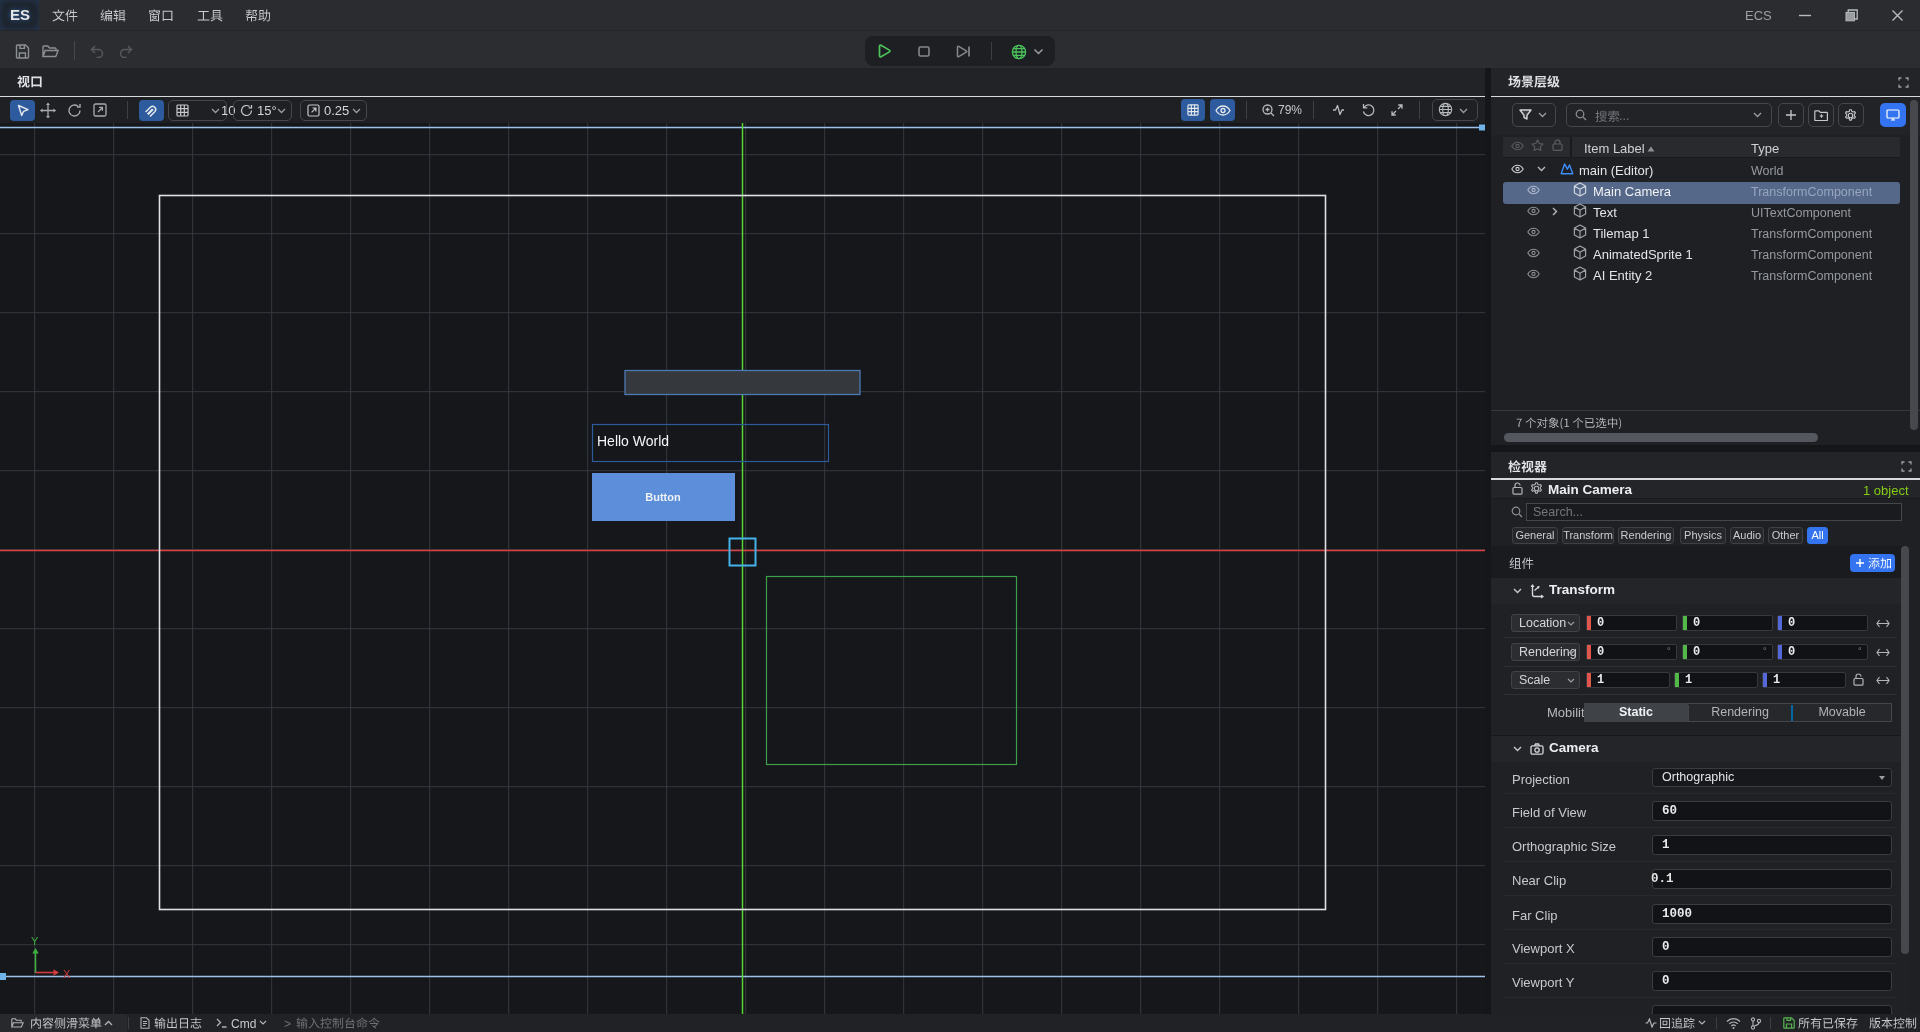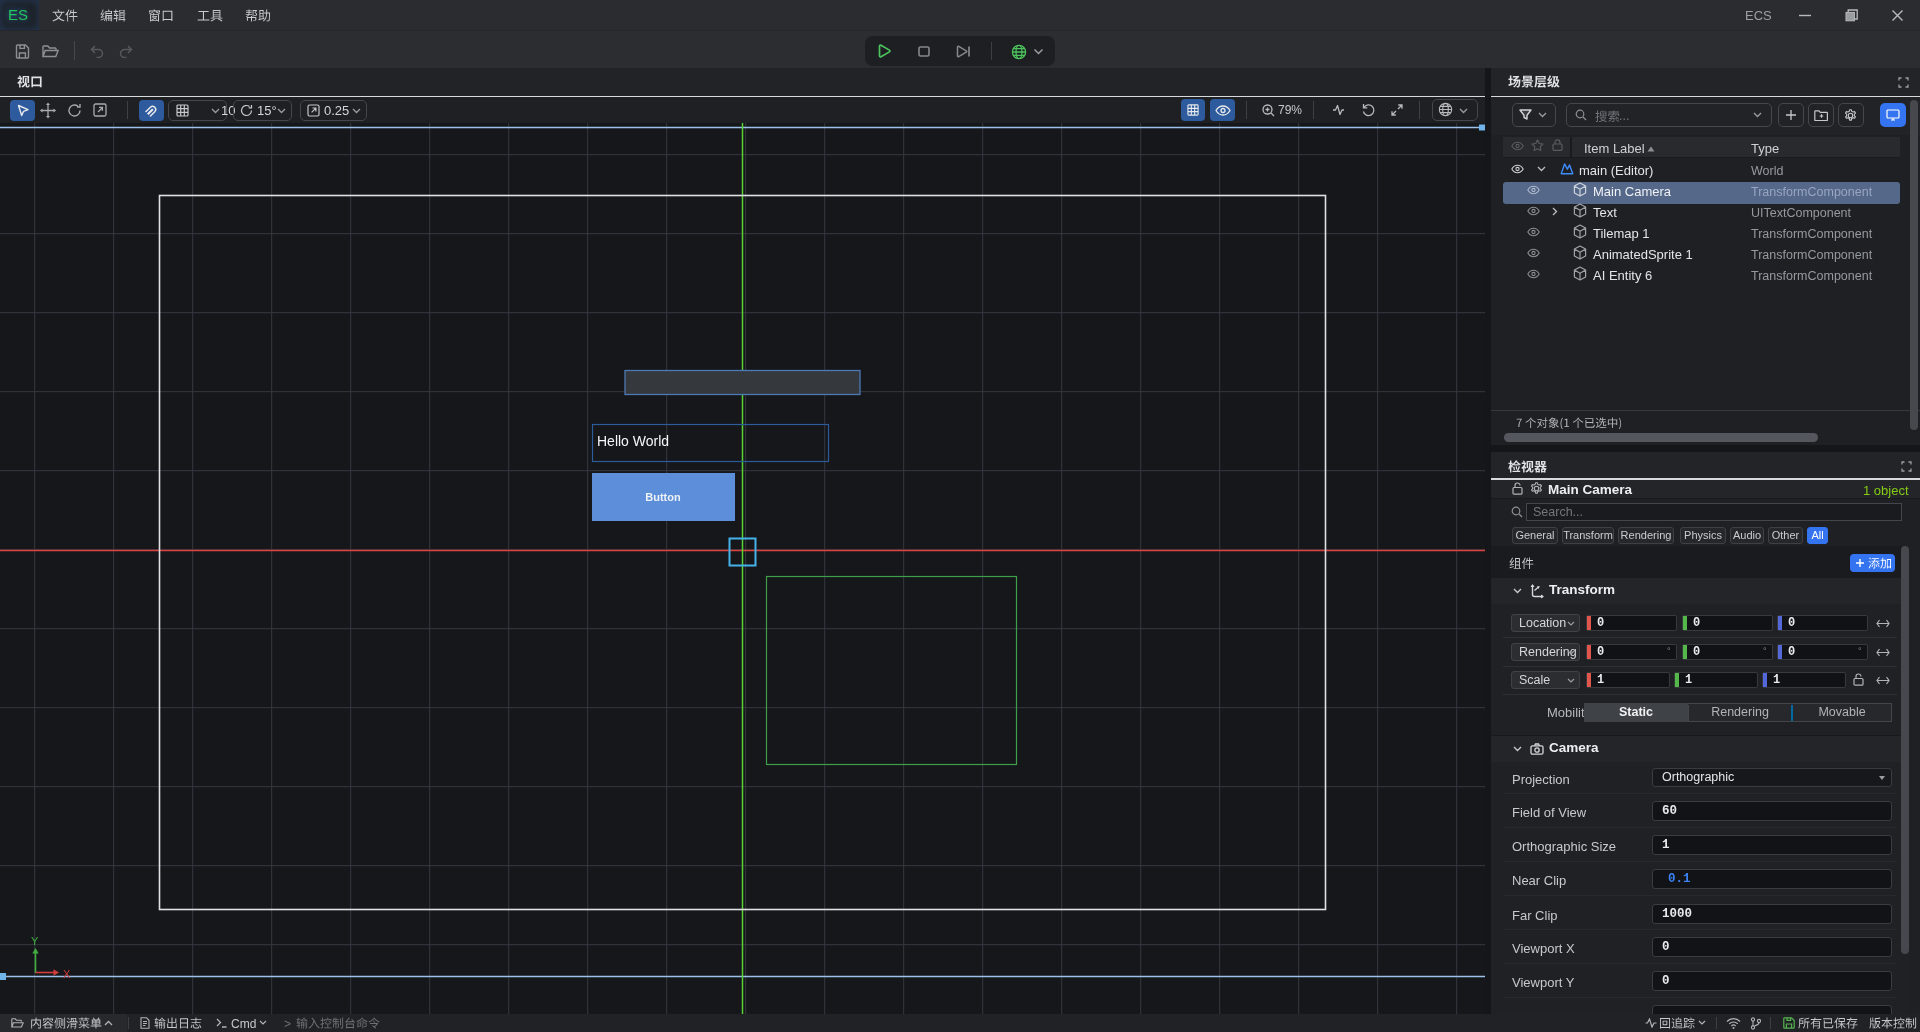--- a/index.html
+++ b/index.html
@@ -8,21 +8,21 @@
   .abs { position:absolute; }
   svg { display:block; }
   .tab { top:75px; height:17px; background:#26272b; border:1px solid #3e4045; border-radius:3px;
          color:#c9ccd1; font-size:11px; text-align:center; line-height:15px; overflow:hidden; }
 </style>
 </head>
 <body>
 
 <div class="abs" style="left:0;top:0;width:1920px;height:30px;background:#2b2c2f;">
   <div class="abs" style="left:0;top:0;width:39px;height:30px;background:#1d2125;box-shadow:0 0 10px rgba(59,130,246,.25) inset;"></div>
-  <div class="abs" style="left:8px;top:6px;width:24px;height:18px;color:#22c55e;font-weight:normal;font-size:15px;text-shadow:0 0 6px rgba(61,141,250,.8);">ES</div>
+  <div class="abs" style="left:8px;top:6px;width:24px;height:18px;color:#e5e5e5;font-weight:bold;font-size:15px;text-align:center;text-shadow:0 0 6px rgba(61,141,250,.8);">ES</div>
   <svg style="position:absolute;left:52px;top:9px" width="27" height="13" viewBox="0 -11.4 27 13">
       <path fill="#c9cbce" d="M5.5 -10.7C5.9 -10.1 6.3 -9.2 6.5 -8.7L7.5 -9C7.4 -9.5 6.9 -10.4 6.5 -11ZM0.7 -8.6V-7.7H2.7C3.4 -5.7 4.5 -4 5.8 -2.6C4.4 -1.4 2.6 -0.5 0.5 0.1C0.7 0.3 1 0.8 1.1 1C3.2 0.3 5.1 -0.6 6.5 -1.9C8 -0.6 9.8 0.4 11.9 0.9C12.1 0.7 12.3 0.3 12.6 0.1C10.5 -0.5 8.7 -1.4 7.3 -2.6C8.6 -4 9.6 -5.6 10.3 -7.7H12.4V-8.6ZM6.6 -3.3C5.3 -4.5 4.4 -6 3.7 -7.7H9.2C8.6 -5.9 7.7 -4.5 6.6 -3.3Z M17.1 -4.4V-3.5H20.9V1H21.8V-3.5H25.4V-4.4H21.8V-7.3H24.8V-8.3H21.8V-10.8H20.9V-8.3H19.1C19.3 -8.8 19.4 -9.5 19.6 -10.1L18.6 -10.3C18.3 -8.6 17.8 -6.9 17 -5.8C17.3 -5.7 17.7 -5.5 17.8 -5.3C18.2 -5.9 18.5 -6.6 18.8 -7.3H20.9V-4.4ZM16.5 -10.9C15.8 -8.9 14.6 -7 13.4 -5.7C13.6 -5.5 13.9 -5 14 -4.7C14.4 -5.2 14.8 -5.7 15.2 -6.2V1H16.1V-7.8C16.6 -8.7 17 -9.6 17.4 -10.6Z"></path>
     </svg>
   <svg style="position:absolute;left:100px;top:9px" width="27" height="13" viewBox="0 -11.4 27 13">
       <path fill="#c9cbce" d="M0.5 -0.7 0.8 0.2C1.8 -0.2 3.2 -0.8 4.5 -1.3L4.3 -2.1C2.9 -1.6 1.5 -1 0.5 -0.7ZM0.8 -5.5C1 -5.6 1.3 -5.7 2.7 -5.8C2.2 -5 1.7 -4.4 1.5 -4.1C1.1 -3.6 0.9 -3.3 0.6 -3.2C0.7 -3 0.8 -2.5 0.9 -2.4C1.1 -2.5 1.5 -2.7 4.4 -3.3C4.4 -3.5 4.3 -3.9 4.3 -4.1L2.2 -3.7C3.1 -4.9 4 -6.3 4.7 -7.8L3.9 -8.2C3.7 -7.7 3.4 -7.2 3.2 -6.7L1.7 -6.6C2.5 -7.7 3.2 -9.2 3.7 -10.6L2.8 -10.9C2.3 -9.3 1.5 -7.6 1.2 -7.2C0.9 -6.8 0.7 -6.4 0.5 -6.4C0.6 -6.1 0.7 -5.7 0.8 -5.5ZM8.1 -4.5V-2.6H7V-4.5ZM8.8 -4.5H9.7V-2.6H8.8ZM6.3 -5.4V0.9H7V-1.9H8.1V0.6H8.8V-1.9H9.7V0.6H10.4V-1.9H11.3V0.1C11.3 0.2 11.3 0.2 11.2 0.2C11.1 0.2 10.9 0.2 10.6 0.2C10.7 0.4 10.8 0.7 10.8 0.9C11.3 0.9 11.6 0.9 11.8 0.8C12 0.7 12.1 0.5 12.1 0.1V-5.4L11.3 -5.4ZM10.4 -4.5H11.3V-2.6H10.4ZM7.9 -10.7C8.1 -10.4 8.3 -9.9 8.4 -9.5H5.4V-6.7C5.4 -4.7 5.3 -1.8 4.1 0.3C4.3 0.4 4.7 0.7 4.8 0.8C6 -1.3 6.3 -4.4 6.3 -6.5H12V-9.5H9.5C9.3 -9.9 9.1 -10.5 8.8 -11ZM6.3 -8.7H11V-7.3H6.3Z M20.2 -9.8H23.6V-8.4H20.2ZM19.3 -10.5V-7.7H24.6V-10.5ZM14.1 -4.3C14.2 -4.4 14.5 -4.5 15 -4.5H16.2V-2.6L13.5 -2.2L13.7 -1.2L16.2 -1.7V1H17.1V-1.9L18.6 -2.2L18.5 -3L17.1 -2.8V-4.5H18.3V-5.4H17.1V-7.4H16.2V-5.4H14.9C15.3 -6.3 15.7 -7.3 16 -8.4H18.4V-9.4H16.2C16.3 -9.8 16.4 -10.3 16.5 -10.7L15.5 -10.9C15.5 -10.4 15.4 -9.9 15.3 -9.4H13.6V-8.4H15C14.8 -7.4 14.5 -6.6 14.4 -6.2C14.1 -5.7 14 -5.2 13.8 -5.2C13.9 -4.9 14 -4.5 14.1 -4.3ZM23.6 -6.1V-5H20.3V-6.1ZM18.2 -1 18.4 -0.1 23.6 -0.5V1H24.5V-0.6L25.5 -0.7L25.5 -1.5L24.5 -1.4V-6.1H25.4V-7H18.5V-6.1H19.4V-1.1ZM23.6 -4.3V-3.1H20.3V-4.3ZM23.6 -2.4V-1.4L20.3 -1.1V-2.4Z"></path>
     </svg>
   <svg style="position:absolute;left:148px;top:9px" width="27" height="13" viewBox="0 -11.4 27 13">
       <path fill="#c9cbce" d="M4.8 -8.7C3.8 -7.9 2.4 -7.3 1.1 -6.9L1.6 -6.2C3 -6.6 4.4 -7.4 5.5 -8.3ZM7.5 -8.2C8.8 -7.6 10.5 -6.7 11.4 -6.1L12 -6.7C11.1 -7.4 9.4 -8.2 8.1 -8.8ZM5.6 -7.4C5.4 -7.1 5.1 -6.5 4.8 -6.1H2.1V1.1H3.1V0.5H10V1H11V-6.1H5.8C6.1 -6.5 6.4 -6.9 6.6 -7.2ZM3.1 -0.2V-5.4H10V-0.2ZM4.7 -2.8C5.3 -2.6 5.8 -2.4 6.4 -2.1C5.6 -1.6 4.6 -1.3 3.6 -1.1C3.8 -0.9 3.9 -0.6 4 -0.4C5.1 -0.7 6.2 -1.1 7.1 -1.7C7.8 -1.4 8.4 -1 8.8 -0.7L9.3 -1.2C8.9 -1.5 8.3 -1.9 7.7 -2.2C8.3 -2.7 8.8 -3.4 9.2 -4.1L8.6 -4.4L8.5 -4.4H5.6C5.7 -4.6 5.8 -4.8 5.9 -5L5.1 -5.1C4.8 -4.5 4.3 -3.7 3.6 -3.2C3.7 -3.1 4 -2.9 4.1 -2.7C4.5 -3 4.8 -3.4 5.1 -3.7H8.1C7.8 -3.3 7.4 -2.9 7 -2.5C6.4 -2.8 5.8 -3.1 5.2 -3.3ZM5.5 -10.7C5.7 -10.5 5.8 -10.1 6 -9.8H1V-7.8H2V-9H11V-7.8H12V-9.8H7.2C7 -10.2 6.8 -10.6 6.6 -11Z M14.7 -9.6V0.7H15.7V-0.4H23.3V0.7H24.4V-9.6ZM15.7 -1.4V-8.6H23.3V-1.4Z"></path>
     </svg>
   <svg style="position:absolute;left:197px;top:9px" width="27" height="13" viewBox="0 -11.4 27 13">
@@ -411,21 +411,21 @@
   <div class="abs" style="left:102px;top:179px;color:#e3e5e8;font-size:13px;">AnimatedSprite 1</div>
   <div class="abs" style="left:260px;top:180px;color:#9599a0;font-size:12.5px;">TransformComponent</div>
 
   <svg class="abs" style="left:36px;top:201px" width="13" height="10" viewBox="0 0 16 11">
       <path d="M1 5.5S3.6 1 8 1s7 4.5 7 4.5-2.6 4.5-7 4.5S1 5.5 1 5.5z" fill="none" stroke="#8c8f93" stroke-width="1.3"></path>
       <circle cx="8" cy="5.5" r="2" fill="none" stroke="#8c8f93" stroke-width="1.3"></circle>
     </svg>
   <svg class="abs" style="left:82px;top:198px" width="14" height="15" viewBox="0 0 14 15">
       <path d="M7 1l5.6 3v7L7 14 1.4 11V4z M1.4 4L7 7.2 12.6 4M7 7.2V14" fill="none" stroke="#9fa3a9" stroke-width="1.2" stroke-linejoin="round"></path>
     </svg>
-  <div class="abs" style="left:102px;top:200px;color:#e3e5e8;font-size:13px;">AI Entity 6</div>
+  <div class="abs" style="left:102px;top:200px;color:#e3e5e8;font-size:13px;">AI Entity 2</div>
   <div class="abs" style="left:260px;top:201px;color:#9599a0;font-size:12.5px;">TransformComponent</div>
 
   <div class="abs" style="left:0;top:342px;width:429px;height:1px;background:#36383c;"></div>
   <svg style="position:absolute;left:25px;top:349px" width="107" height="11.5" viewBox="0 -10.1 107 11.5">
       <path fill="#b4b7bc" d="M2.3 0H3.4C3.5 -3.3 3.9 -5.3 5.8 -7.8V-8.4H0.6V-7.5H4.7C3 -5.2 2.4 -3.2 2.3 0Z M14.2 -6.3V0.9H15.1V-6.3ZM14.8 -9.7C13.6 -7.8 11.5 -6.1 9.4 -5.1C9.6 -4.9 9.9 -4.6 10 -4.3C11.8 -5.2 13.5 -6.5 14.7 -8.1C16.2 -6.3 17.8 -5.2 19.5 -4.3C19.6 -4.6 19.9 -4.9 20.1 -5.1C18.3 -6 16.7 -7 15.2 -8.8L15.5 -9.3Z M26.2 -4.5C26.8 -3.7 27.3 -2.6 27.5 -1.9L28.2 -2.3C28 -3 27.5 -4.1 26.9 -4.9ZM21.5 -5.2C22.2 -4.6 23 -3.8 23.6 -3.1C22.9 -1.6 22 -0.5 21 0.2C21.2 0.4 21.4 0.7 21.6 0.9C22.6 0.1 23.5 -0.9 24.2 -2.3C24.8 -1.7 25.2 -1.1 25.5 -0.6L26.2 -1.2C25.8 -1.8 25.3 -2.5 24.6 -3.2C25.2 -4.6 25.6 -6.1 25.7 -8L25.2 -8.2L25 -8.1H21.3V-7.3H24.8C24.6 -6.1 24.4 -4.9 24 -4C23.4 -4.6 22.7 -5.2 22.1 -5.8ZM29.3 -9.7V-6.9H26V-6.1H29.3V-0.3C29.3 -0 29.2 0 29 0C28.8 0 28.1 0 27.4 0C27.5 0.3 27.7 0.7 27.7 0.9C28.7 0.9 29.3 0.9 29.6 0.7C30 0.6 30.1 0.3 30.1 -0.3V-6.1H31.5V-6.9H30.1V-9.7Z M35.9 -9.7C35.2 -8.8 34.1 -7.6 32.6 -6.8C32.7 -6.7 33 -6.4 33.1 -6.2C33.4 -6.3 33.6 -6.5 33.8 -6.6V-4.7H35.7C34.9 -4.2 33.8 -3.8 32.7 -3.6C32.8 -3.4 33.1 -3.1 33.1 -2.9C34.3 -3.2 35.3 -3.7 36.2 -4.3C36.5 -4.1 36.8 -3.9 37 -3.7C36.1 -3 34.4 -2.3 33.1 -2C33.2 -1.9 33.5 -1.6 33.6 -1.4C34.8 -1.8 36.4 -2.5 37.5 -3.2C37.7 -3 37.8 -2.8 37.9 -2.6C36.8 -1.6 34.6 -0.8 32.9 -0.3C33.1 -0.2 33.3 0.1 33.4 0.3C35 -0.1 36.9 -1 38.2 -2C38.5 -1.2 38.4 -0.4 37.9 -0.1C37.7 0 37.4 0 37.1 0C36.9 0 36.5 0 36 -0C36.2 0.2 36.3 0.6 36.3 0.8C36.7 0.8 37 0.8 37.3 0.8C37.8 0.8 38.1 0.7 38.5 0.5C39.3 -0 39.5 -1.2 38.9 -2.4L39.5 -2.7C40 -1.6 41 -0.3 42.3 0.3C42.5 0.1 42.7 -0.2 42.9 -0.4C41.6 -1 40.7 -2.1 40.2 -3.1C40.8 -3.4 41.4 -3.7 41.9 -4L41.2 -4.6C40.5 -4.1 39.5 -3.4 38.6 -3C38.2 -3.6 37.6 -4.2 36.8 -4.7L36.9 -4.7H41.7V-7.3H38.7C39 -7.7 39.3 -8.1 39.5 -8.5L39 -8.9L38.8 -8.9H36.3C36.5 -9.1 36.6 -9.3 36.8 -9.5ZM35.7 -8.2H38.3C38.1 -7.9 37.9 -7.6 37.6 -7.3H34.7C35.1 -7.6 35.4 -7.9 35.7 -8.2ZM34.6 -6.6H37.7C37.4 -6.2 37 -5.8 36.6 -5.4H34.6ZM38.5 -6.6H40.9V-5.4H37.6C38 -5.8 38.2 -6.2 38.5 -6.6Z M46.2 2.3 46.9 2C45.9 0.3 45.4 -1.6 45.4 -3.6C45.4 -5.5 45.9 -7.5 46.9 -9.1L46.2 -9.4C45.1 -7.7 44.5 -5.8 44.5 -3.6C44.5 -1.3 45.1 0.5 46.2 2.3Z M48.4 0H53V-0.9H51.3V-8.4H50.5C50 -8.2 49.5 -8 48.7 -7.8V-7.2H50.2V-0.9H48.4Z M61.6 -6.3V0.9H62.5V-6.3ZM62.1 -9.7C61 -7.8 58.9 -6.1 56.7 -5.1C56.9 -4.9 57.2 -4.6 57.4 -4.3C59.1 -5.2 60.8 -6.5 62.1 -8.1C63.6 -6.3 65.1 -5.2 66.8 -4.3C67 -4.6 67.2 -4.9 67.4 -5.1C65.7 -6 64 -7 62.6 -8.8L62.9 -9.3Z M68.9 -8.9V-8.1H76.4V-5.1H70.4V-7H69.5V-1.2C69.5 0.3 70.1 0.6 71.9 0.6C72.4 0.6 75.8 0.6 76.3 0.6C78.2 0.6 78.5 -0 78.8 -2.2C78.5 -2.2 78.1 -2.3 77.9 -2.5C77.7 -0.7 77.5 -0.3 76.3 -0.3C75.5 -0.3 72.5 -0.3 71.9 -0.3C70.6 -0.3 70.4 -0.4 70.4 -1.2V-4.2H76.4V-3.6H77.3V-8.9Z M80 -8.8C80.7 -8.2 81.5 -7.4 81.8 -6.9L82.5 -7.4C82.1 -8 81.3 -8.7 80.7 -9.3ZM84.4 -9.3C84.2 -8.3 83.7 -7.3 83.1 -6.6C83.3 -6.5 83.6 -6.3 83.8 -6.1C84.1 -6.5 84.3 -6.9 84.5 -7.3H86.2V-5.6H83V-4.9H85.1C84.9 -3.4 84.4 -2.3 82.7 -1.7C82.9 -1.5 83.1 -1.2 83.2 -1C85.1 -1.7 85.7 -3 85.9 -4.9H87.1V-2.2C87.1 -1.3 87.3 -1.1 88.2 -1.1C88.3 -1.1 89.1 -1.1 89.3 -1.1C90 -1.1 90.3 -1.4 90.3 -2.9C90.1 -3 89.7 -3.1 89.6 -3.2C89.5 -2 89.5 -1.9 89.2 -1.9C89 -1.9 88.4 -1.9 88.3 -1.9C88 -1.9 88 -1.9 88 -2.2V-4.9H90.2V-5.6H87.1V-7.3H89.8V-8.1H87.1V-9.6H86.2V-8.1H84.9C85 -8.4 85.2 -8.8 85.3 -9.1ZM82.2 -5.2H79.9V-4.4H81.4V-1C80.9 -0.7 80.3 -0.3 79.8 0.2L80.4 0.9C81.1 0.2 81.7 -0.4 82.1 -0.4C82.4 -0.4 82.7 -0.1 83.2 0.2C83.9 0.7 84.9 0.8 86.2 0.8C87.3 0.8 89.3 0.7 90.2 0.7C90.2 0.4 90.3 -0 90.4 -0.2C89.3 -0.1 87.5 -0 86.2 -0C85 -0 84 -0.1 83.3 -0.5C82.8 -0.9 82.5 -1.1 82.2 -1.1Z M96.1 -9.7V-7.6H91.9V-2.1H92.8V-2.9H96.1V0.9H97V-2.9H100.3V-2.2H101.2V-7.6H97V-9.7ZM92.8 -3.7V-6.8H96.1V-3.7ZM100.3 -3.7H97V-6.8H100.3Z M103.4 2.3C104.5 0.5 105.1 -1.3 105.1 -3.6C105.1 -5.8 104.5 -7.7 103.4 -9.4L102.8 -9.1C103.8 -7.5 104.3 -5.5 104.3 -3.6C104.3 -1.6 103.8 0.3 102.8 2Z"></path>
     </svg>
   <div class="abs" style="left:13px;top:365px;width:314px;height:9px;background:#54575d;border-radius:4.5px;"></div>
   <div class="abs" style="left:419px;top:32px;width:8px;height:330px;background:#46484d;border-radius:4px;"></div>
 </div>
 
@@ -590,21 +590,21 @@
   <div class="abs" style="left:171px;top:352px;color:#e8eaed;font-size:12.5px;font-family:'Liberation Mono',monospace;font-weight:bold;">60</div>
   <div class="abs" style="left:12px;top:375px;width:394px;height:1px;background:#28292c;"></div>
 
   <div class="abs" style="left:21px;top:387px;color:#c6c9ce;font-size:13px;">Orthographic Size</div>
   <div class="abs" style="left:161px;top:383px;width:240px;height:20px;background:#121316;border:1px solid #3a3c40;border-radius:3px;"></div>
   <div class="abs" style="left:171px;top:386px;color:#e8eaed;font-size:12.5px;font-family:'Liberation Mono',monospace;font-weight:bold;">1</div>
   <div class="abs" style="left:12px;top:409px;width:394px;height:1px;background:#28292c;"></div>
 
   <div class="abs" style="left:21px;top:421px;color:#c6c9ce;font-size:13px;">Near Clip</div>
   <div class="abs" style="left:161px;top:417px;width:240px;height:20px;background:#121316;border:1px solid #3a3c40;border-radius:3px;"></div>
-  <div class="abs" style="left:177px;top:420px;color:#3b82f6;font-size:12.5px;font-family:'Liberation Mono',monospace;font-weight:bold;text-align:center;">0.1</div>
+  <div class="abs" style="left:160px;top:420px;color:#e5e5e5;font-size:12.5px;font-family:'Liberation Mono',monospace;font-weight:bold;text-align:center;">0.1</div>
   <div class="abs" style="left:12px;top:443px;width:394px;height:1px;background:#28292c;"></div>
 
   <div class="abs" style="left:21px;top:456px;color:#c6c9ce;font-size:13px;">Far Clip</div>
   <div class="abs" style="left:161px;top:452px;width:240px;height:20px;background:#121316;border:1px solid #3a3c40;border-radius:3px;"></div>
   <div class="abs" style="left:171px;top:455px;color:#e8eaed;font-size:12.5px;font-family:'Liberation Mono',monospace;font-weight:bold;">1000</div>
   <div class="abs" style="left:12px;top:477px;width:394px;height:1px;background:#28292c;"></div>
 
   <div class="abs" style="left:21px;top:489px;color:#c6c9ce;font-size:13px;">Viewport X</div>
   <div class="abs" style="left:161px;top:485px;width:240px;height:20px;background:#121316;border:1px solid #3a3c40;border-radius:3px;"></div>
   <div class="abs" style="left:171px;top:488px;color:#e8eaed;font-size:12.5px;font-family:'Liberation Mono',monospace;font-weight:bold;">0</div>

